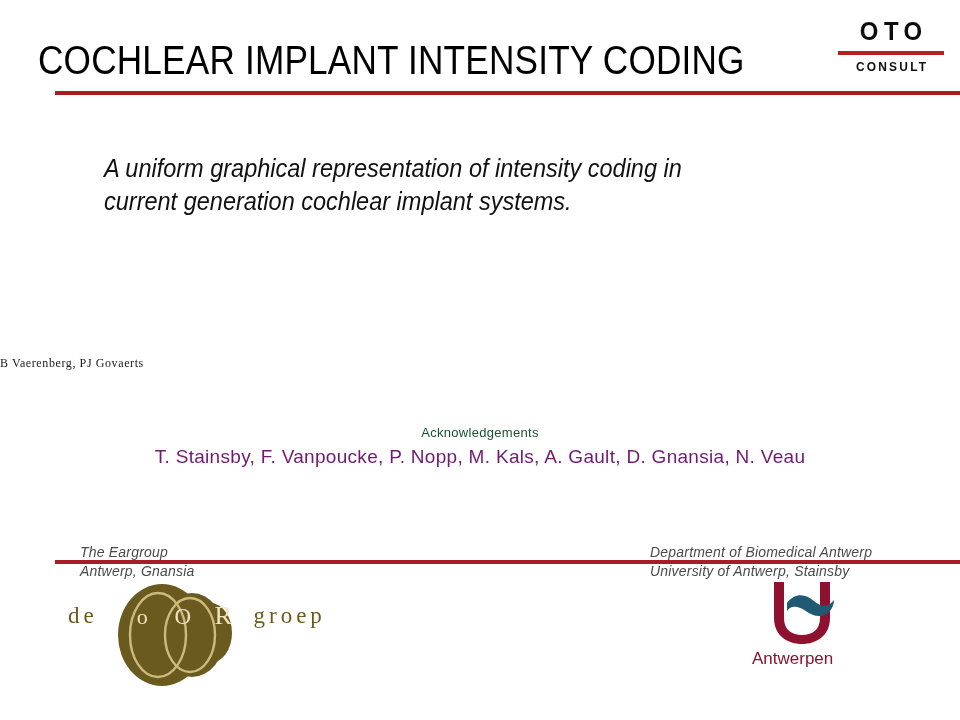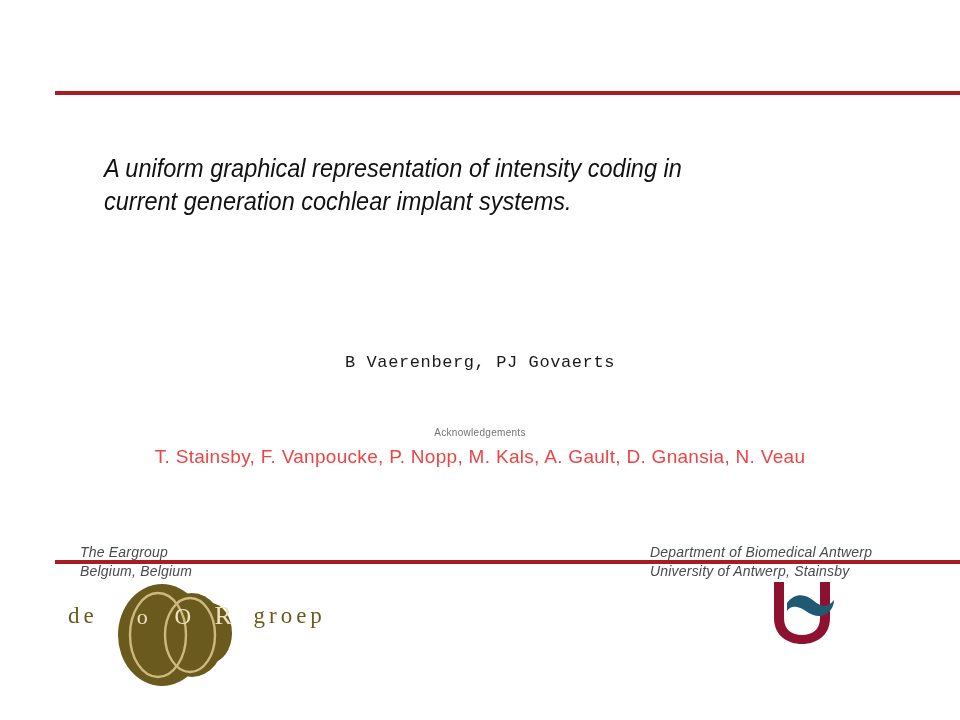--- a/index.html
+++ b/index.html
@@ -114,49 +114,48 @@
     transform-origin: left top;
   }
   .subtitle .sub-line { display: block; }
 
   
   .authors {
     position: absolute;
     left: 0;
     top: 352px;
     width: 960px;
-    text-align: center;
-    font-family: Liberation Mono, monospace;
-    font-size: 17px;
+    font-family: Liberation Serif, serif;
+    font-size: 12px;
     line-height: 22px;
     color: #1a1a1a;
     letter-spacing: 0.6px;
   }
 
   
   .ack {
     position: absolute;
     left: 0;
     top: 424px;
     width: 960px;
     text-align: center;
   }
   .ack-title {
     font-family: "Liberation Sans Narrow", "Liberation Sans", sans-serif;
-    font-size: 10px;
+    font-size: 13px;
     line-height: 17px;
-    color: #737373;
+    color: #14532d;
     letter-spacing: 0.3px;
   }
   .ack-names {
     margin-top: 4px;
     font-family: "Liberation Sans Narrow", "Liberation Sans", sans-serif;
     font-size: 19px;
     line-height: 24px;
-    color: #ef4444;
+    color: #701a75;
     letter-spacing: 0.3px;
   }
 
   
   .affil {
     position: absolute;
     top: 510px;
     font-family: "Liberation Sans Narrow", "Liberation Sans", sans-serif;
     font-size: 14px;
     line-height: 19px;
@@ -216,38 +215,49 @@
     line-height: 22px;
   }
   .ua-line1 { color: #1d3557; }
   .ua-line2 { color: #8e1230; }
 </style>
 </head>
 <body>
 
 <div class="slide">
 
+  <div class="header">
+
+    <div class="slide-title">COCHLEAR IMPLANT INTENSITY CODING</div>
+
+    <div class="oto-logo">
+      <div class="oto-word">OTO</div>
+      <div class="oto-rule"></div>
+      <div class="oto-sub">CONSULT</div>
+    </div>
+
+  </div>
 
   <div class="rule-red rule-top"></div>
 
   <div class="subtitle">
     <span class="sub-line">A uniform graphical representation of intensity coding in</span>
     <span class="sub-line">current generation cochlear implant systems.</span>
   </div>
 
   <div class="authors">B Vaerenberg,  PJ Govaerts</div>
 
   <div class="ack">
     <div class="ack-title">Acknowledgements</div>
     <div class="ack-names">T. Stainsby, F. Vanpoucke, P. Nopp, M. Kals, A. Gault, D. Gnansia, N. Veau</div>
   </div>
 
   <div class="affil affil-left">
     <span class="affil-line">The Eargroup</span>
-    <span class="affil-line">Belgium, Belgium</span>
+    <span class="affil-line">Antwerp, Gnansia</span>
   </div>
 
   <div class="affil affil-right">
     <span class="affil-line">Department of Biomedical Antwerp</span>
     <span class="affil-line">University of Antwerp, Stainsby</span>
   </div>
 
   <div class="rule-red rule-bottom"></div>
 
   <div class="oor-logo">
@@ -277,17 +287,18 @@
   <div class="ua-logo">
 
     <svg class="ua-mark" viewBox="0 0 92 68">
       <path d="M10 4 L10 40 C10 58 24 66 38 66 C52 66 66 58 66 40 L66 4 L56 4 L56 40
                C56 52 48 57 38 57 C28 57 20 52 20 40 L20 4 Z" fill="#8e1230"></path>
       <path d="M23 25 C31 14 42 16 50 23 C57 29 64 30 70 22 C70 30 64 38 55 38
                C46 38 40 30 33 29 C28 28 25 30 23 33 Z" fill="#1f5a72"></path>
     </svg>
 
     <div class="ua-words">
+      <div class="ua-line2">Antwerpen</div>
     </div>
 
   </div>
 
 </div>
 
 </body></html>

